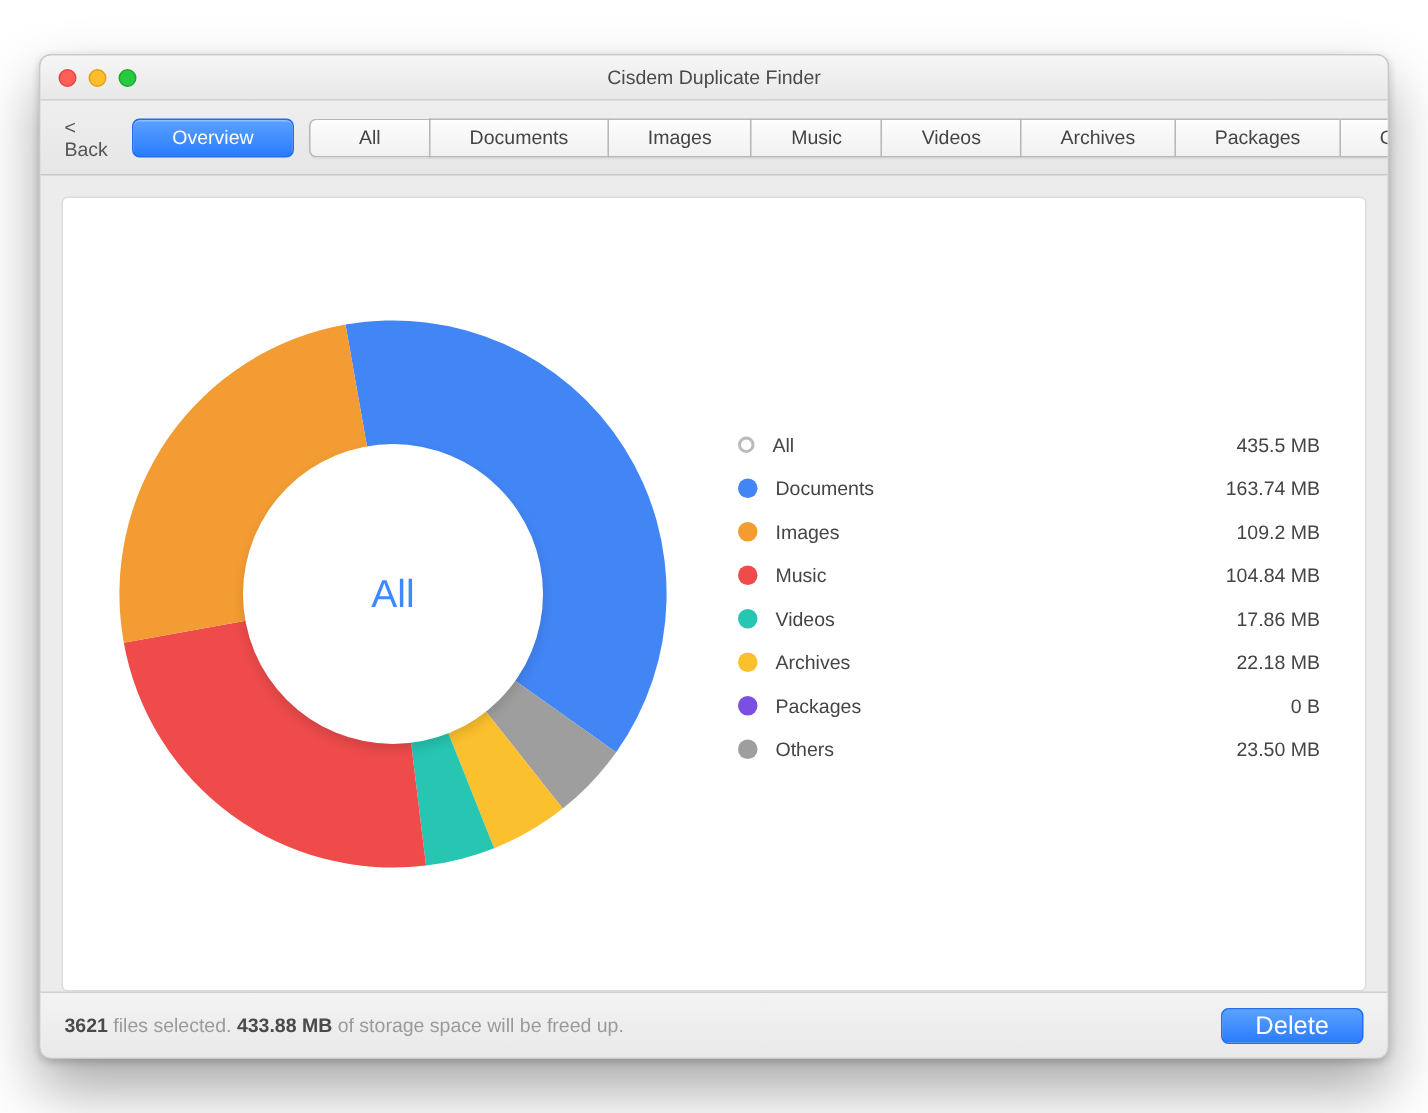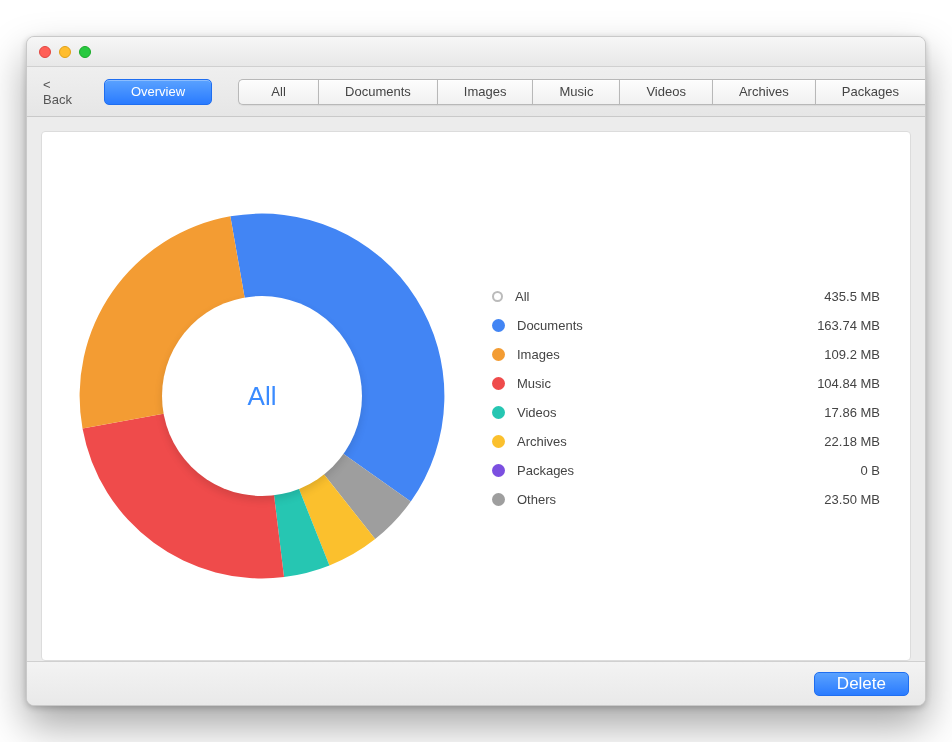--- a/index.html
+++ b/index.html
@@ -48,21 +48,21 @@
     font-size: 13px;
     color: #4a4a4a;
   }
   .toolbar {
     height: 50px;
     background: linear-gradient(#efefef, #e6e6e6);
     border-bottom: 1px solid #c9c9c9;
     display: flex;
     align-items: center;
     padding: 0 10px;
-    gap: 26px;
+    gap: 10px;
     flex-shrink: 0;
   }
   .back-btn {
     font-size: 13px;
     color: #555;
     padding: 4px 6px;
     cursor: default;
   }
   .tab-btn {
     height: 26px;
@@ -185,20 +185,21 @@
 <body>
 
 <div class="window">
 
   <div class="titlebar">
     <div class="traffic-lights">
       <div class="tl close"></div>
       <div class="tl min"></div>
       <div class="tl max"></div>
     </div>
+    <div class="title">Cisdem Duplicate Finder</div>
   </div>
 
   <div class="toolbar">
     <div class="back-btn">&lt; Back</div>
     <div class="tab-btn active">Overview</div>
     <div class="tab-segment">
       <div class="tab-btn">All</div>
       <div class="tab-btn">Documents</div>
       <div class="tab-btn">Images</div>
       <div class="tab-btn">Music</div>
@@ -261,17 +262,20 @@
         </div>
         <div class="legend-row">
           <div class="swatch" style="background: rgb(158, 158, 158);"></div>
           <div class="legend-label">Others</div>
           <div class="legend-value">23.50 MB</div>
         </div>
       </div>
   </div>
 
   <div class="footer">
+    <span>
+      <b>3621</b><span> files selected. </span><b>433.88 MB</b><span> of storage space will be freed up.</span>
+    </span>
     <div class="spacer"></div>
     <div class="delete-btn">Delete</div>
   </div>
 
 </div>
 
 </body></html>

